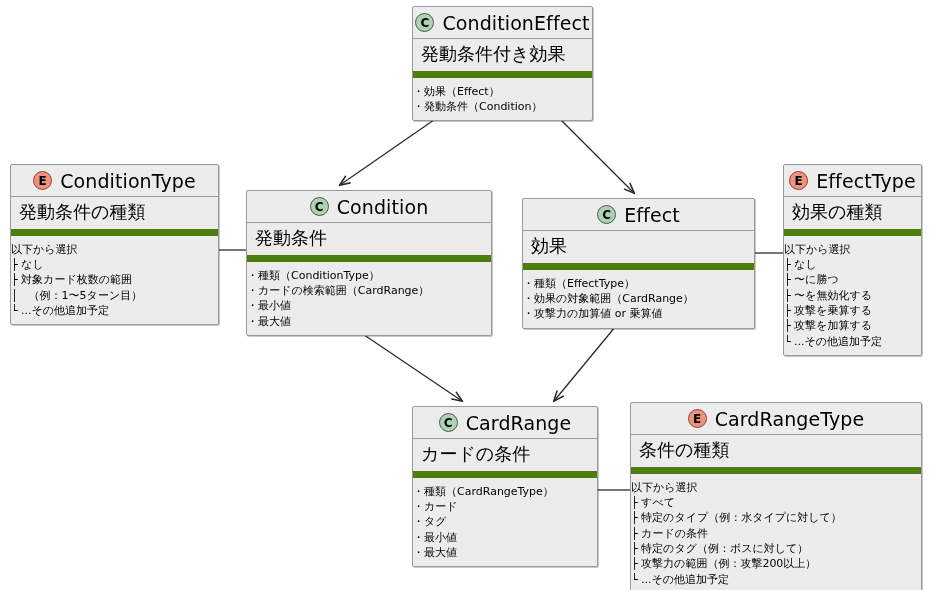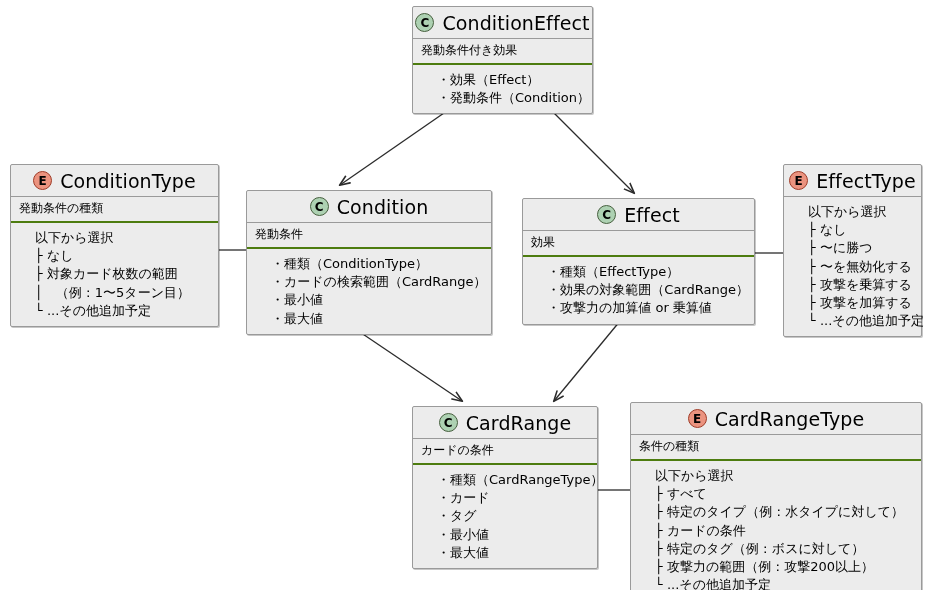--- a/index.html
+++ b/index.html
@@ -70,30 +70,30 @@
     border: 1.5px solid #47603F;
     color: #000000;
   }
   .stereo-enum {
     background: #EB937F;
     border: 1.5px solid #A03C28;
     color: #000000;
   }
   .uml-desc {
     box-sizing: border-box;
-    border-bottom: 2px solid #4d7c0f;
+    border-bottom: 7px solid #4d7c0f;
     padding: 4px 8px 5px 8px;
-    font-size: 12px;
+    font-size: 18px;
     line-height: 1.25;
     white-space: nowrap;
   }
   .uml-body {
     box-sizing: border-box;
-    padding: 6px 8px 6px 24px;
-    font-size: 13px;
+    padding: 6px 8px 6px 0;
+    font-size: 11px;
     line-height: 1.40;
   }
   .uml-body .line {
     white-space: pre;
   }
   
   #box-conditioneffect { left: 412px; top: 6px;   width: 181px; }
   #box-conditiontype   { left: 10px;  top: 164px; width: 209px; }
   #box-condition       { left: 246px; top: 190px; width: 246px; }
   #box-effect          { left: 522px; top: 198px; width: 233px; }
@@ -180,20 +180,21 @@
       <div class="line">・効果の対象範囲（CardRange）</div>
       <div class="line">・攻撃力の加算値 or 乗算値</div>
     </div>
   </div>
 
   <div class="uml-box" id="box-effecttype">
     <div class="uml-header">
       <span class="stereo-icon stereo-enum">E</span>
       <span class="uml-title">EffectType</span>
     </div>
+    <div class="uml-desc">効果の種類</div>
     <div class="uml-body">
       <div class="line">以下から選択</div>
       <div class="line">├ なし</div>
       <div class="line">├ 〜に勝つ</div>
       <div class="line">├ 〜を無効化する</div>
       <div class="line">├ 攻撃を乗算する</div>
       <div class="line">├ 攻撃を加算する</div>
       <div class="line">└ ...その他追加予定</div>
     </div>
   </div>

